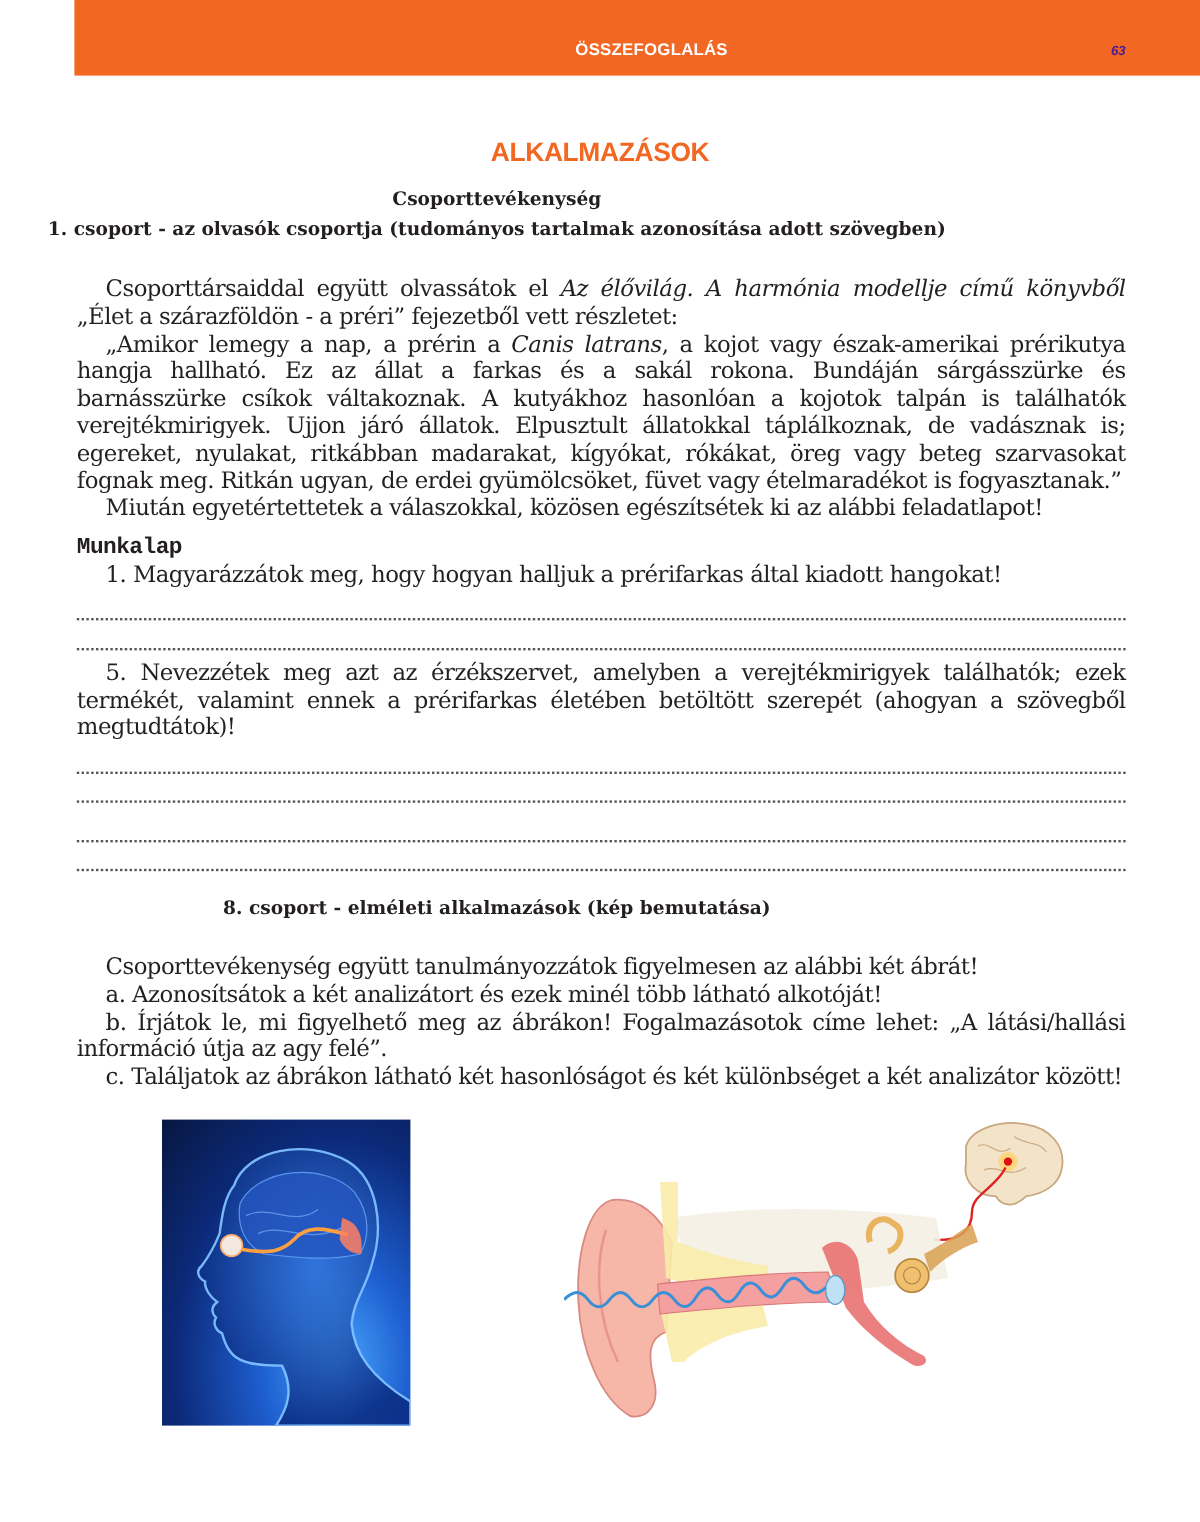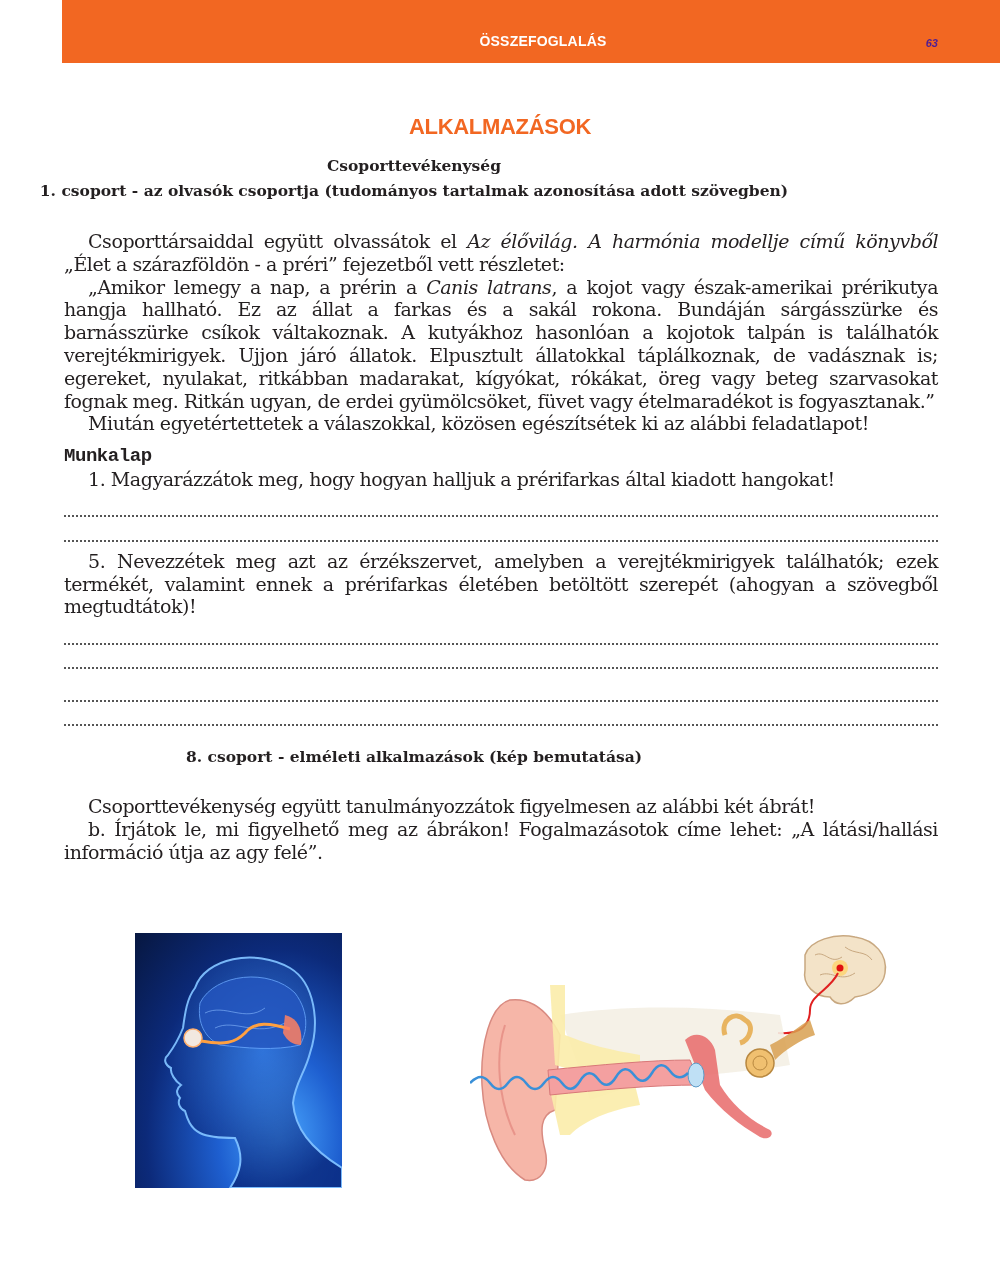--- a/index.html
+++ b/index.html
@@ -54,21 +54,23 @@
   <div class="dots-block">
     <div class="dots"></div>
     <div class="dots"></div>
   </div>
 </div>
 
 <div class="subtitle" style="top:747px;">8. csoport - elméleti alkalmazások (kép bemutatása)</div>
 
 <div class="content" style="top:795px;">
   <p class="indent">Csoporttevékenység együtt tanulmányozzátok figyelmesen az alábbi két ábrát!</p>
+  <p class="indent">a. Azonosítsátok a két analizátort és ezek minél több látható alkotóját!</p>
   <p class="indent">b. Írjátok le, mi figyelhető meg az ábrákon! Fogalmazásotok címe lehet: „A látási/hallási információ útja az agy felé”.</p>
+  <p class="indent">c. Találjatok az ábrákon látható két hasonlóságot és két különbséget a két analizátor között!</p>
 </div>
 
 <div class="figure fig-eye">
   <svg width="207" height="255" viewBox="0 0 207 255">
     <defs>
       <radialGradient id="hg" cx="55%" cy="40%" r="60%">
         <stop offset="0%" stop-color="#3a7fe0" stop-opacity="0.7"></stop>
         <stop offset="100%" stop-color="#0a2a80" stop-opacity="0.9"></stop>
       </radialGradient>
     </defs>

